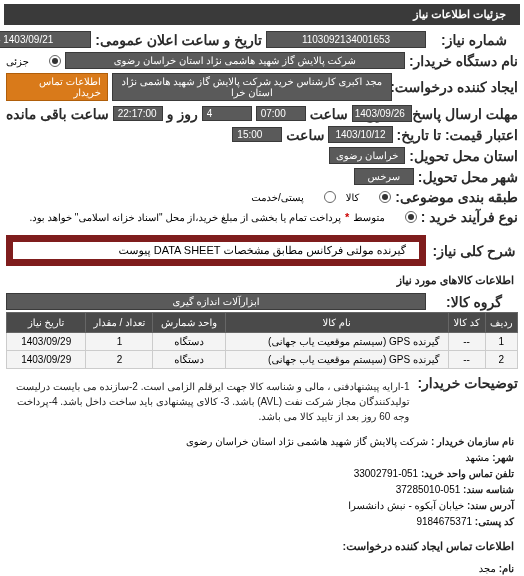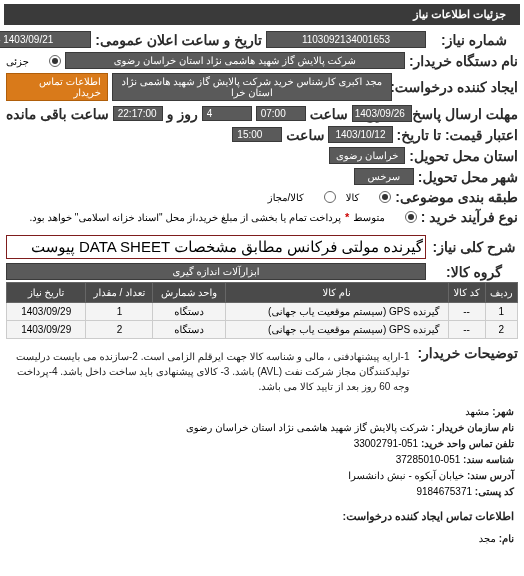--- a/index.html
+++ b/index.html
@@ -167,42 +167,43 @@
 
     <div class="row">
       <span class="label">طبقه بندی موضوعی:</span>
       <span class="radio-group">
         <span class="radio-item">
           <span class="radio-circle checked"></span>
           <span>کالا</span>
         </span>
         <span class="radio-item">
           <span class="radio-circle"></span>
-          <span>کالا/مجاز</span>
+          <span>پستی/خدمت</span>
         </span>
       </span>
     </div>
 
     <div class="row">
       <span class="label">نوع فرآیند خرید :</span>
       <span class="radio-item">
         <span class="radio-circle checked"></span>
         <span>متوسط</span>
       </span>
       <span style="color:#c00;font-weight:bold">*</span>
       <span style="font-size:10px">پرداخت تمام یا بخشی از مبلغ خرید،از محل "اسناد خزانه اسلامی" خواهد بود.</span>
     </div>
 
     <div style="height:6px"></div>
 
     <div class="row">
       <span class="label">شرح کلی نیاز:</span>
-      <span style="background:#fff;border:1px solid #7f1d1d;padding:2px 2px;flex:1;font-size:15px">گیرنده مولتی فرکانس مطابق مشخصات DATA SHEET پیوست</span>
-    </div>
-
+      <span style="background:#fff;border:7px solid #7f1d1d;padding:2px 13px;flex:1;font-size:11px">گیرنده مولتی فرکانس مطابق مشخصات DATA SHEET پیوست</span>
+    </div>
+
+    <div class="sub-header">اطلاعات کالاهای مورد نیاز</div>
 
     <div class="row">
       <span class="label">گروه کالا:</span>
       <span class="value-box xwide">ابزارآلات اندازه گیری</span>
     </div>
 
     <table class="table">
       <thead>
         <tr>
           <th>ردیف</th>
@@ -234,28 +235,28 @@
     </table>
 
     <div class="row" style="align-items:flex-start;padding-top:6px">
       <span class="label">توضیحات خریدار:</span>
       <span class="notes flex1">1-ارایه پیشنهادفنی ، مالی و شناسه کالا جهت ایرقلم الزامی است. 2-سازنده می بایست درلیست تولیدکنندگان مجاز شرکت نفت (AVL) باشد. 3- کالای پیشنهادی باید ساخت داخل باشد. 4-پرداخت وجه 60 روز بعد از تایید کالا می باشد.</span>
     </div>
 
 
     <div class="contact-section">
       <div>
+        <span class="contact-label">نام سازمان خریدار :</span>
+        <span>شرکت پالایش گاز شهید هاشمی نژاد استان خراسان رضوی</span>
+      </div>
+      <div>
         <span class="contact-label">شهر:</span>
         <span>مشهد</span>
       </div>
       <div>
-        <span class="contact-label">نام سازمان خریدار :</span>
-        <span>شرکت پالایش گاز شهید هاشمی نژاد استان خراسان رضوی</span>
-      </div>
-      <div>
         <span class="contact-label">تلفن تماس واحد خرید:</span>
         <span>051-33002791</span>
       </div>
       <div>
         <span class="contact-label">شناسه سند:</span>
         <span>051-37285010</span>
       </div>
       <div>
         <span class="contact-label">آدرس سند:</span>
         <span>خیابان آبکوه - نبش دانشسرا</span>

